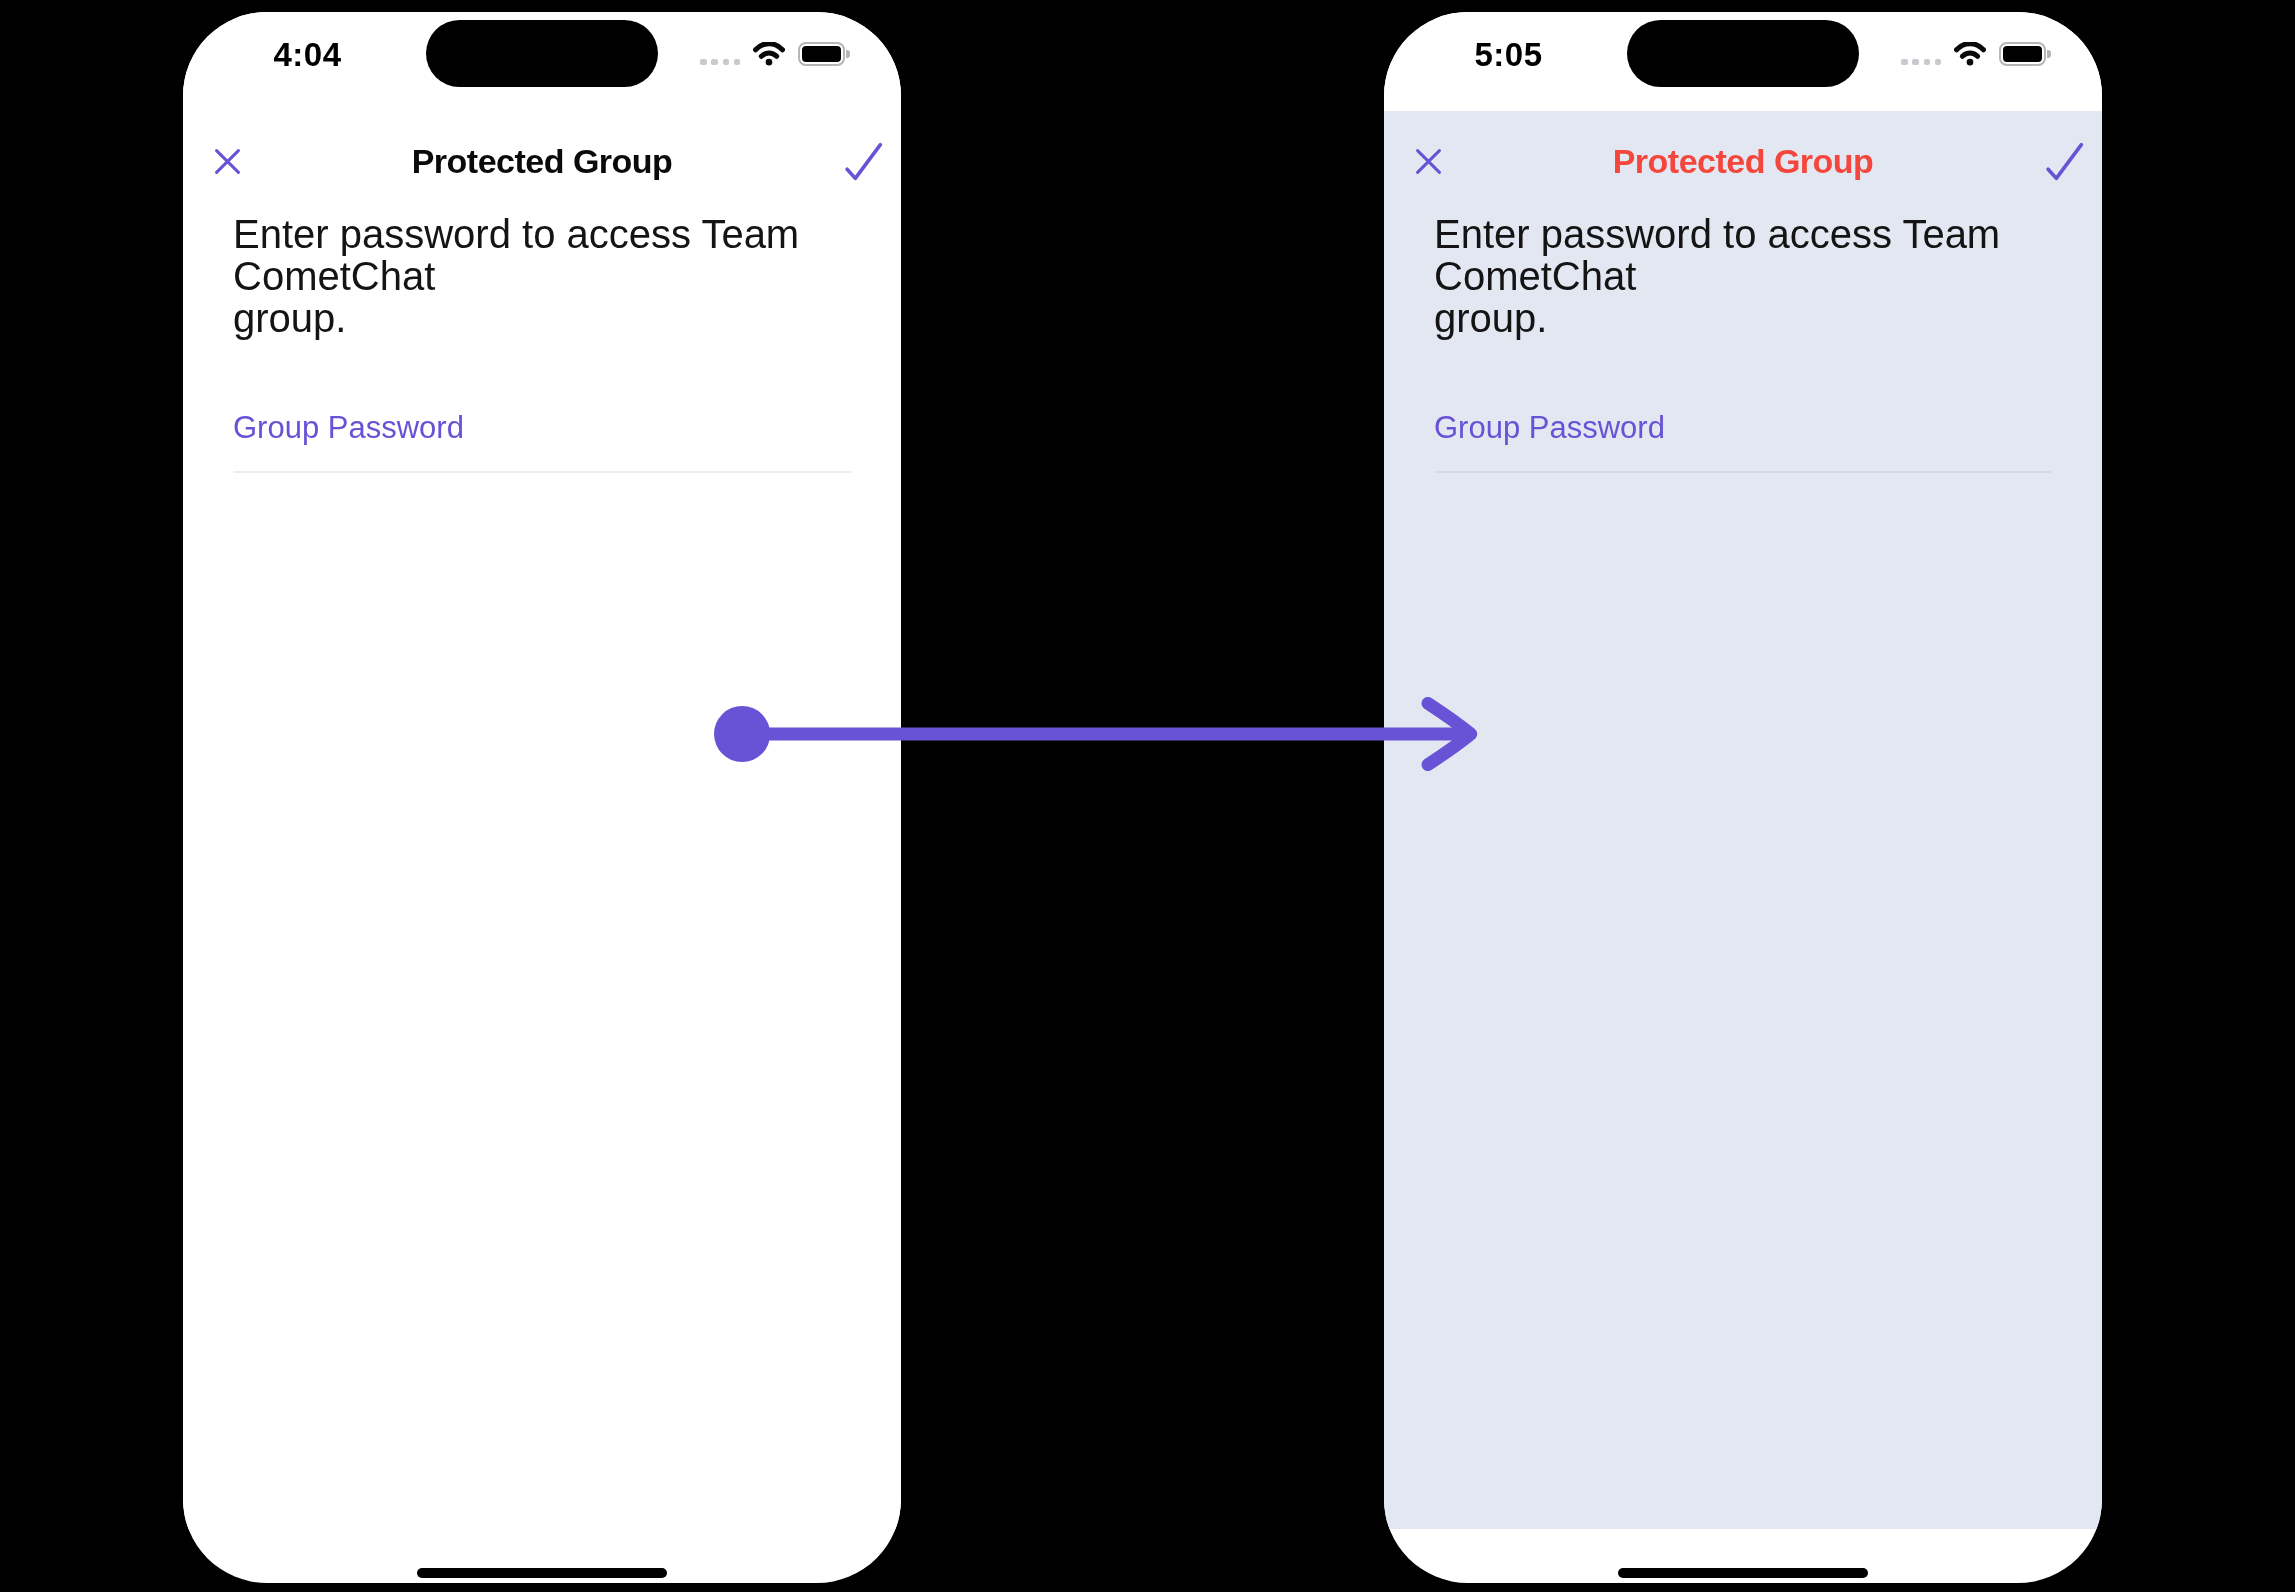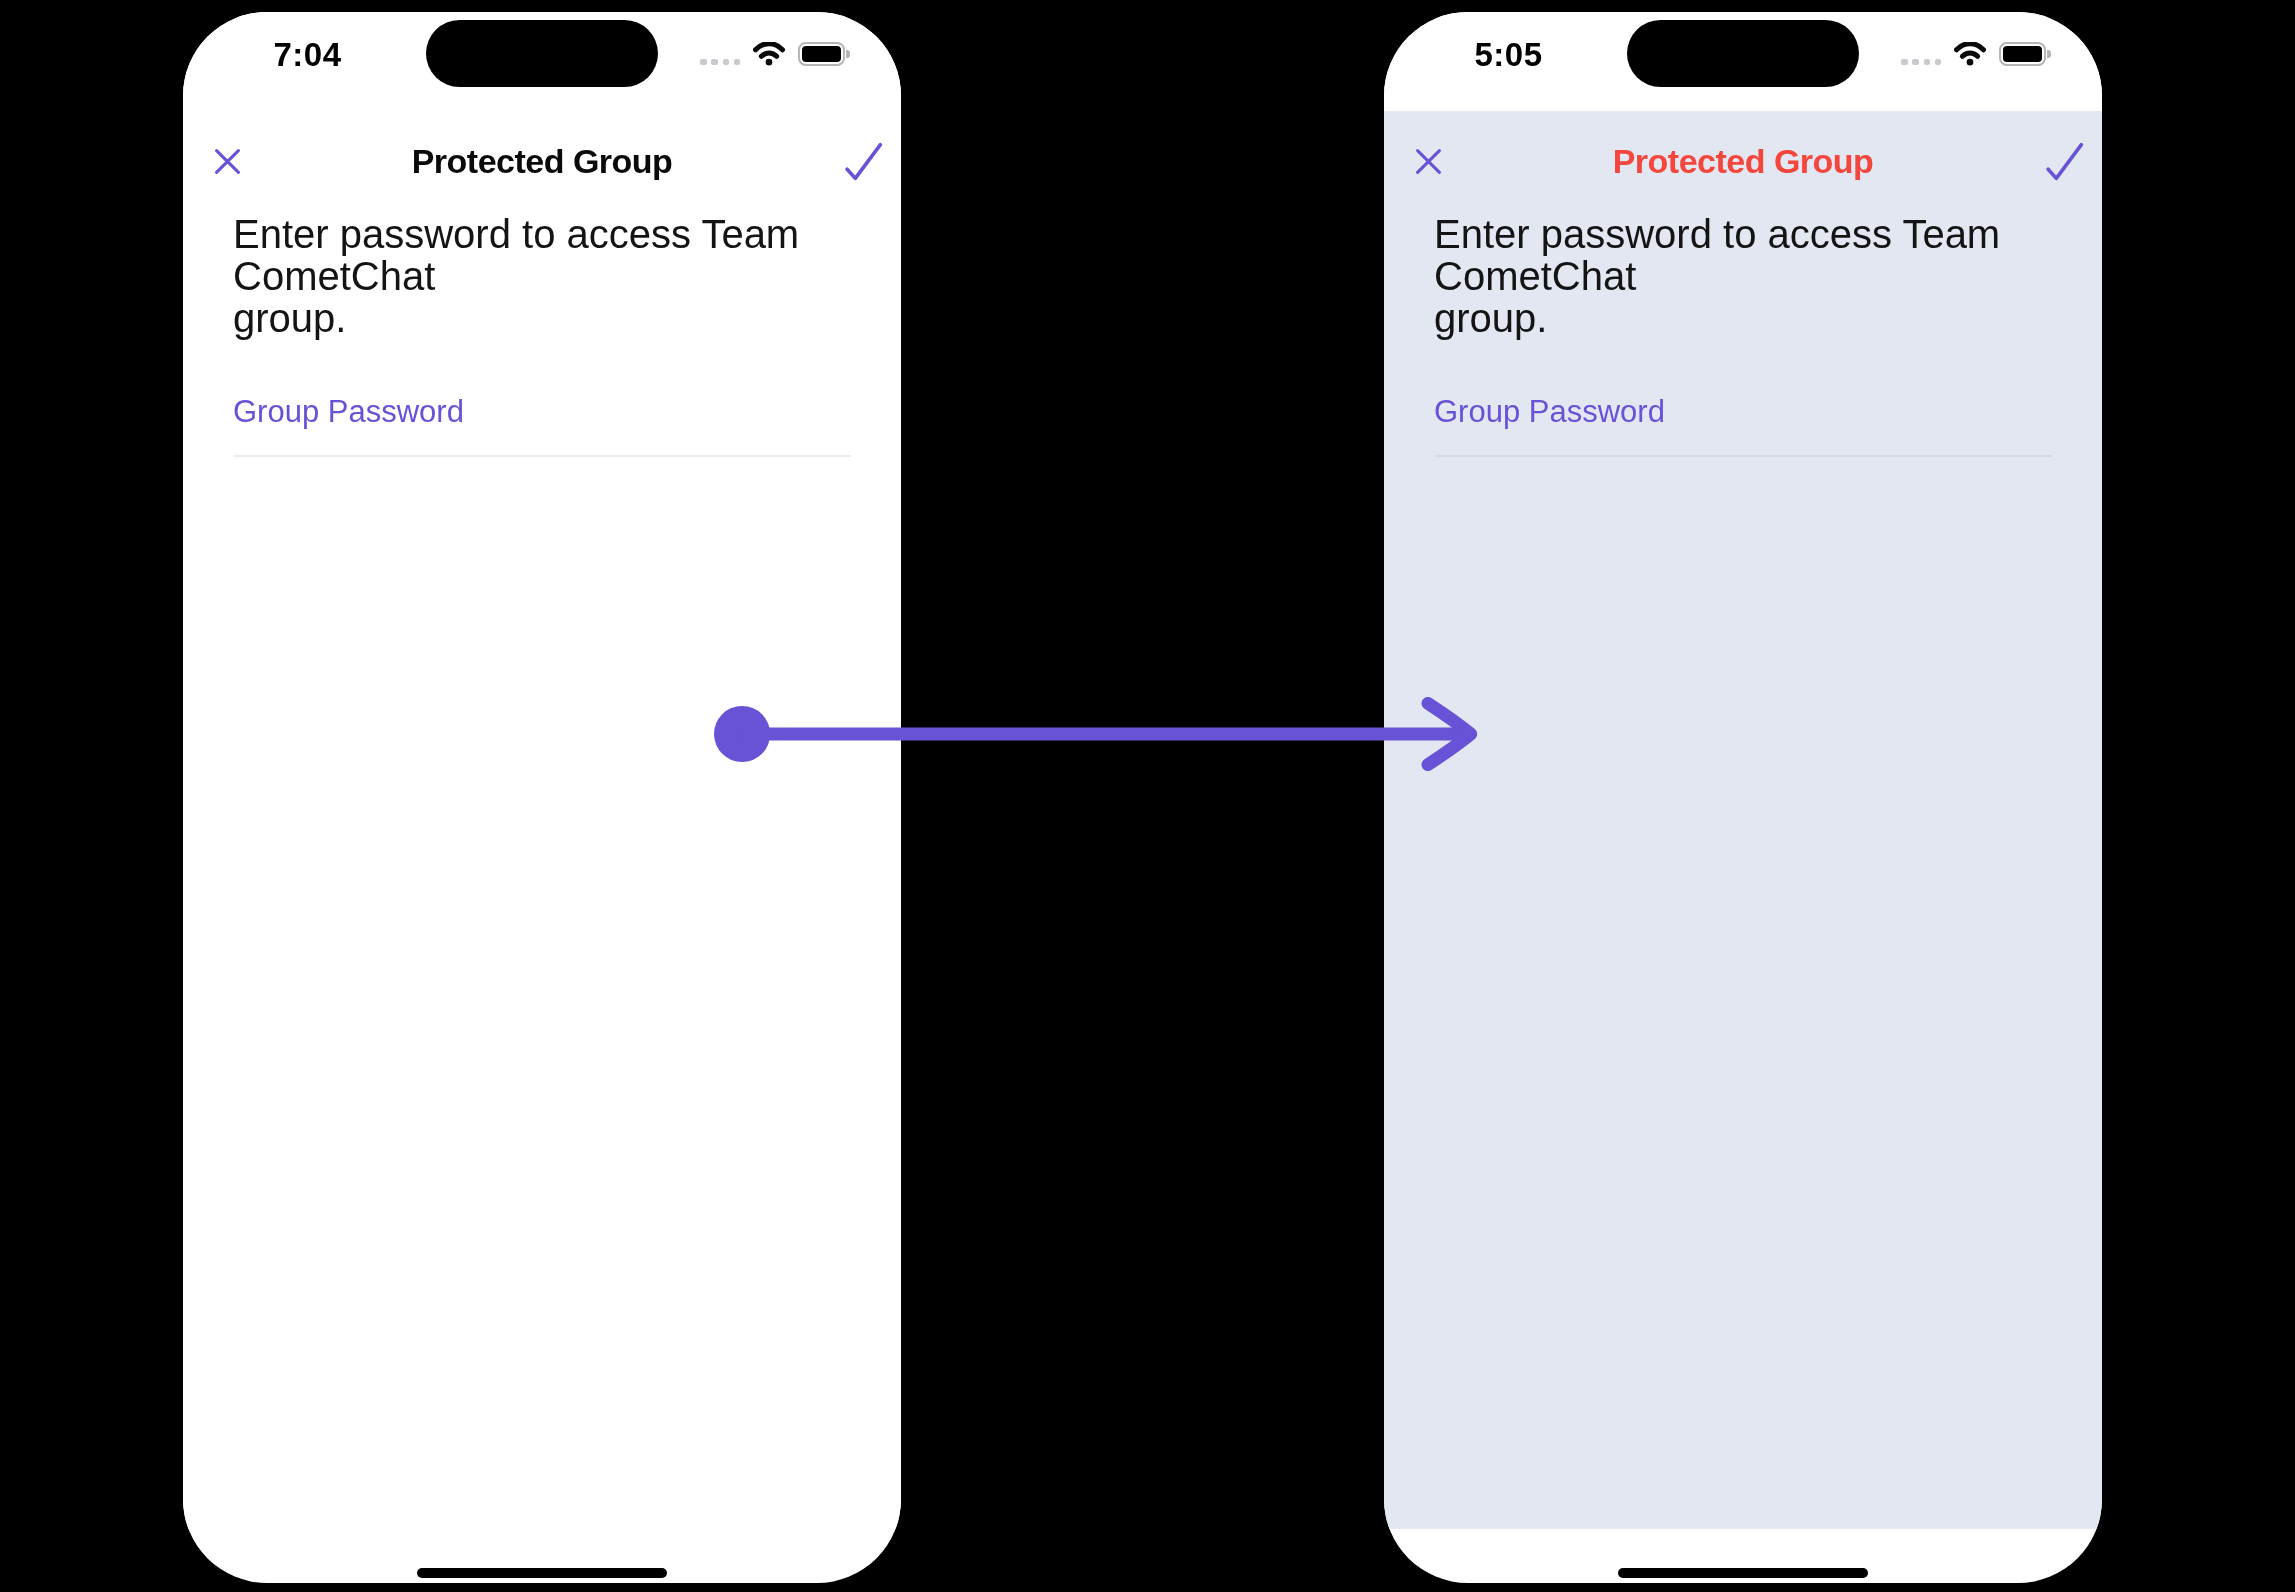--- a/index.html
+++ b/index.html
@@ -44,39 +44,39 @@
   .nav{position:relative;height:87px;margin-top:7.1px;display:flex;align-items:center;
        justify-content:space-between;padding:0 17px 0 30px;}
   .nav-title{position:absolute;left:50%;transform:translateX(-50%);white-space:nowrap;
              font-size:34px;font-weight:700;letter-spacing:-0.5px;color:var(--title-black);}
   .phone--right .nav-title{color:var(--red);}
   .icon-btn{background:none;border:none;padding:0;cursor:pointer;display:flex;align-items:center;}
   .glyph{stroke:var(--purple);stroke-linecap:round;stroke-linejoin:round;fill:none;}
 
   .subtitle{margin:8.2px 50px 0 50px;font-size:40px;line-height:42px;color:var(--ink);white-space:pre-line;}
 
-  .field{margin:55px 50px 0 50px;}
+  .field{margin:71px 50px 0 50px;}
   .field-label{display:block;font-size:31px;line-height:36px;color:var(--purple);}
   .underline{margin-top:25.5px;height:2px;border-radius:1px;background:var(--div-light);}
   .phone--right .underline{background:var(--div-lav);}
 
   .home{position:absolute;bottom:5.1px;left:50%;transform:translateX(-50%);
         width:250px;height:9.2px;border-radius:5.1px;background:#000;z-index:2;}
 
   
   .arrow{position:absolute;left:713px;top:692px;z-index:5;}
 </style>
 </head>
 <body>
 
 <div class="stage">
 
   <section class="phone phone--left">
     <header class="statusbar">
-      <span class="time">7:04</span>
+      <span class="time">4:04</span>
       <div class="island"></div>
       <div class="sicons">
         <span class="dots">
             <i></i>
             <i></i>
             <i></i>
             <i></i>
           </span>
         <svg class="wifi" width="32" height="23.5" viewBox="0 0 63 46">
           <path d="M5 15 C12.5 7 21.5 3 31.5 3 C41.5 3 50.5 7 58 15" stroke="#0a0a0a" stroke-width="10" fill="none" stroke-linecap="round"></path>

